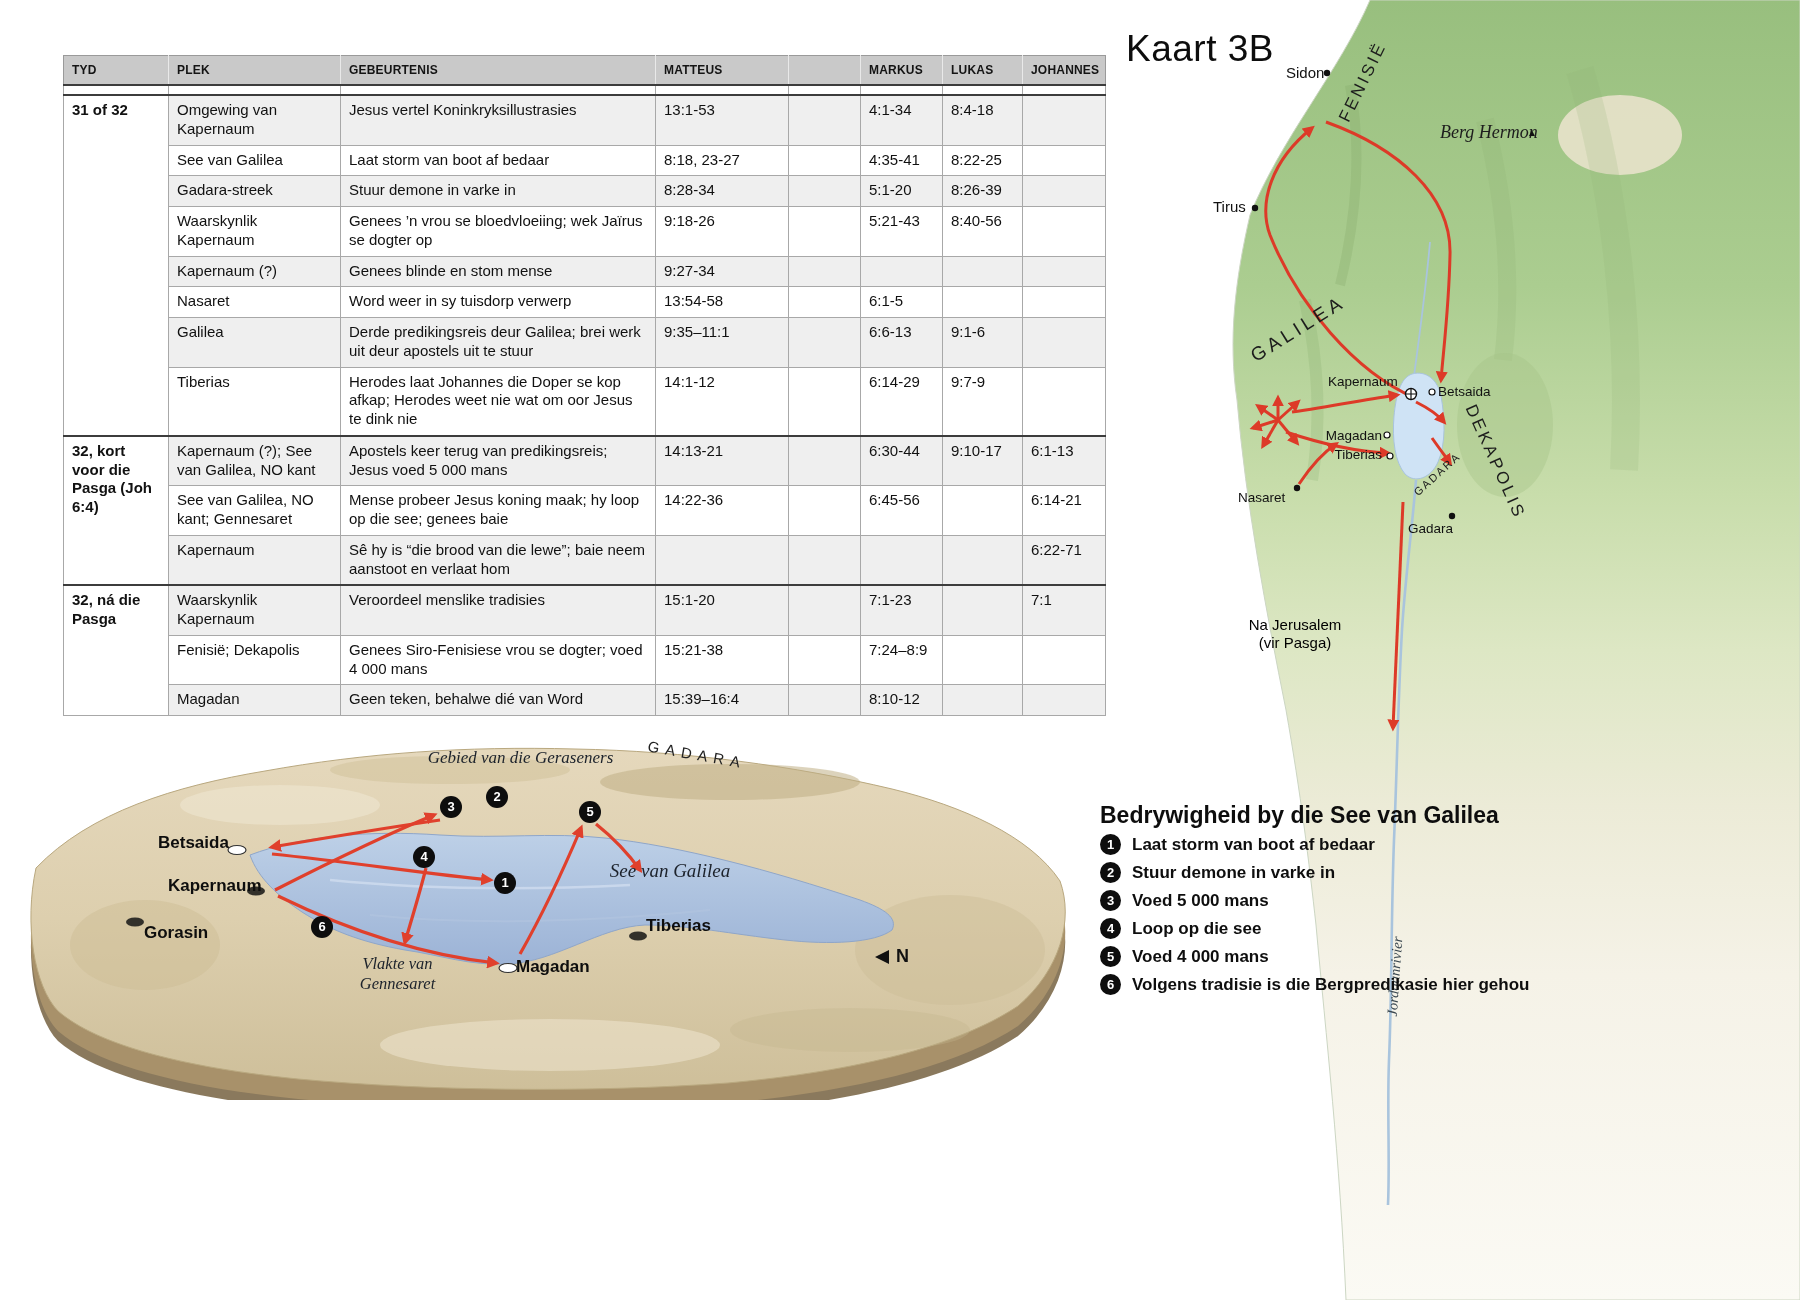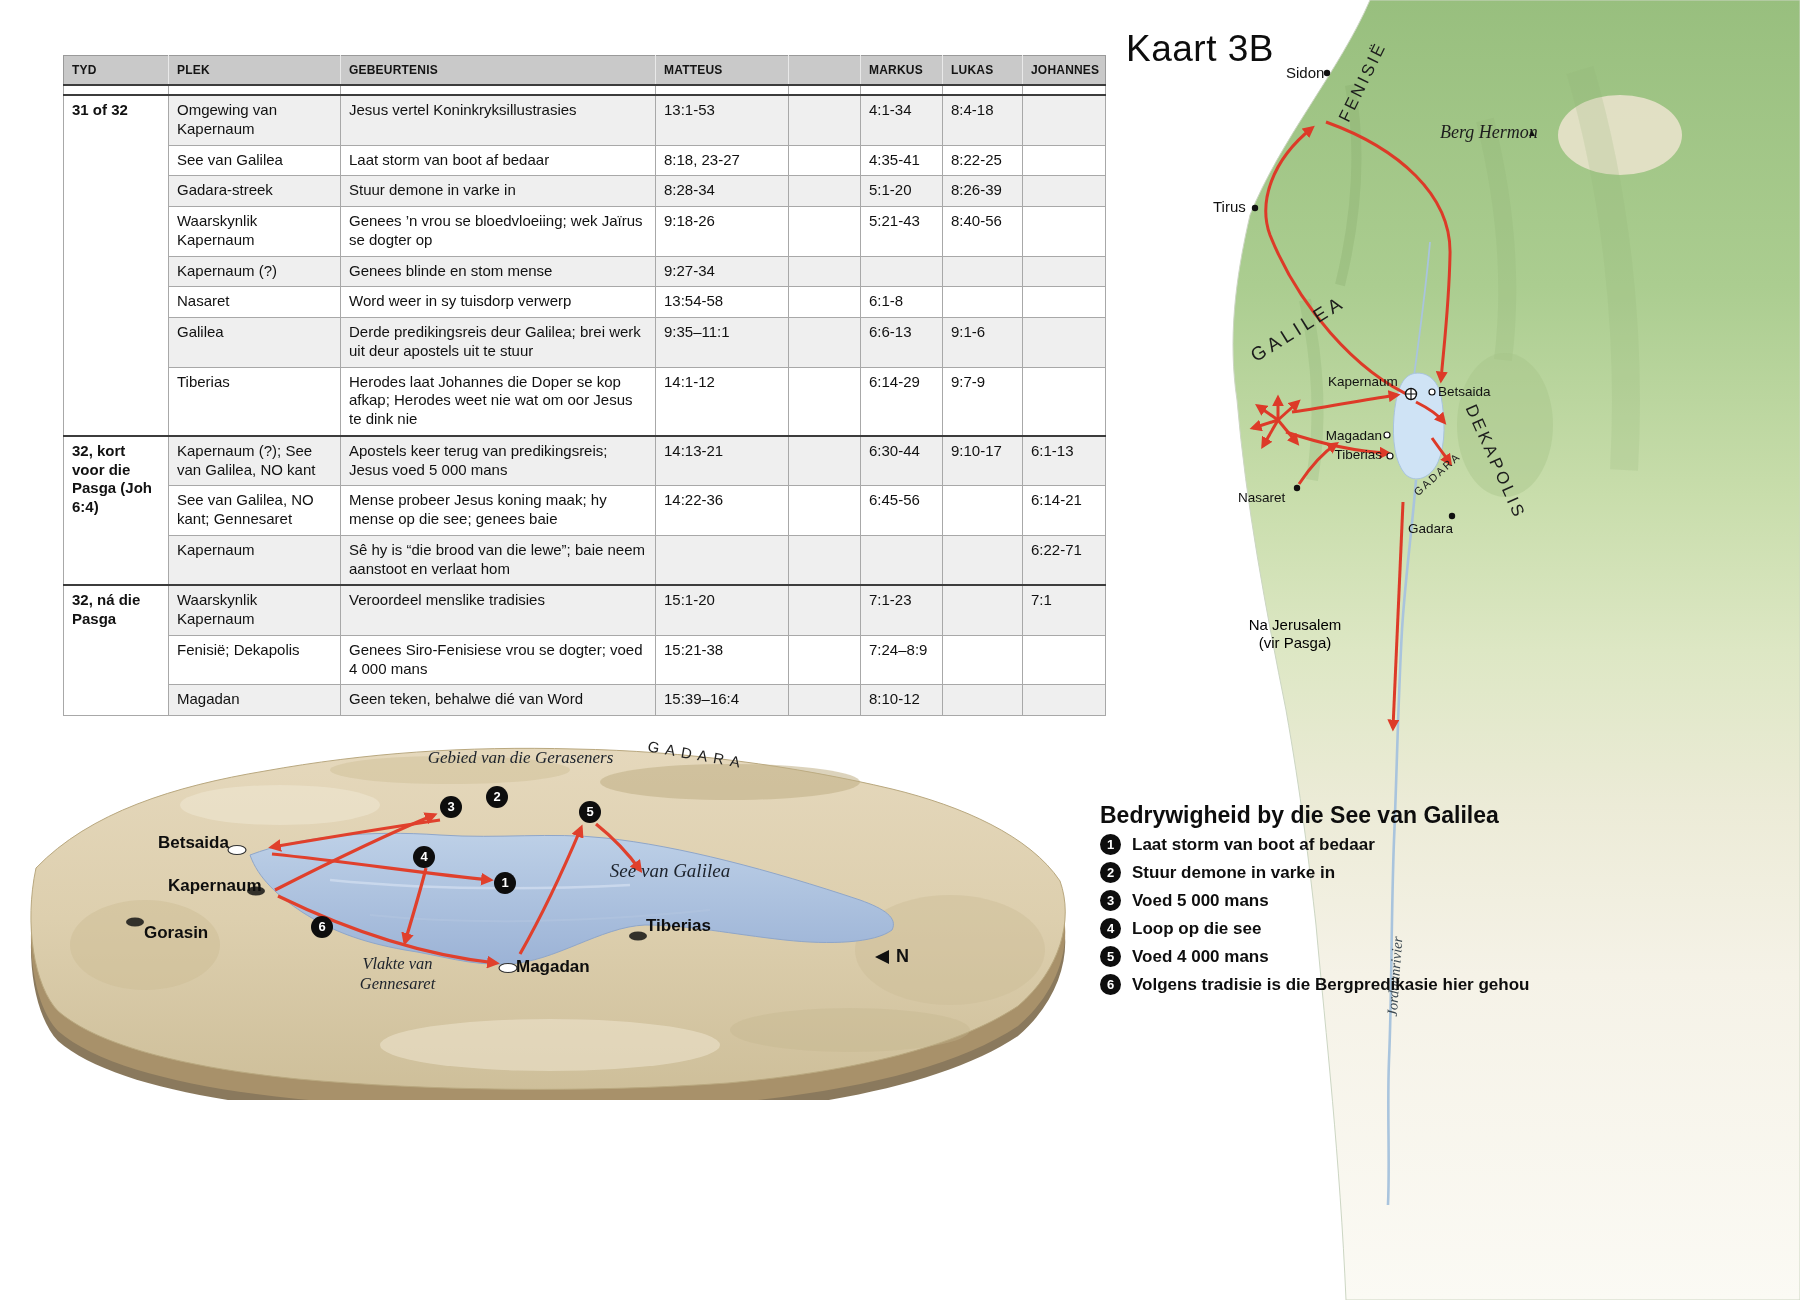--- a/index.html
+++ b/index.html
@@ -135,21 +135,21 @@
             <td></td>
             <td></td>
             <td></td>
             <td></td>
           </tr>
           <tr>
             <td>Nasaret</td>
             <td>Word weer in sy tuisdorp verwerp</td>
             <td>13:54-58</td>
             <td></td>
-            <td>6:1-8</td>
+            <td>6:1-5</td>
             <td></td>
             <td></td>
           </tr>
           <tr class="shade">
             <td>Galilea</td>
             <td>Derde predikingsreis deur Galilea; brei werk uit deur apostels uit te stuur</td>
             <td>9:35–11:1</td>
             <td></td>
             <td>6:6-13</td>
             <td>9:1-6</td>
@@ -169,21 +169,21 @@
             <td>Kapernaum (?); See van Galilea, NO kant</td>
             <td>Apostels keer terug van predikingsreis; Jesus voed 5 000 mans</td>
             <td>14:13-21</td>
             <td></td>
             <td>6:30-44</td>
             <td>9:10-17</td>
             <td>6:1-13</td>
           </tr>
           <tr>
             <td>See van Galilea, NO kant; Gennesaret</td>
-            <td>Mense probeer Jesus koning maak; hy mense op die see; genees baie</td>
+            <td>Mense probeer Jesus koning maak; hy loop op die see; genees baie</td>
             <td>14:22-36</td>
             <td></td>
             <td>6:45-56</td>
             <td></td>
             <td>6:14-21</td>
           </tr>
           <tr class="shade">
             <td>Kapernaum</td>
             <td>Sê hy is “die brood van die lewe”; baie neem aanstoot en verlaat hom</td>
             <td></td>

